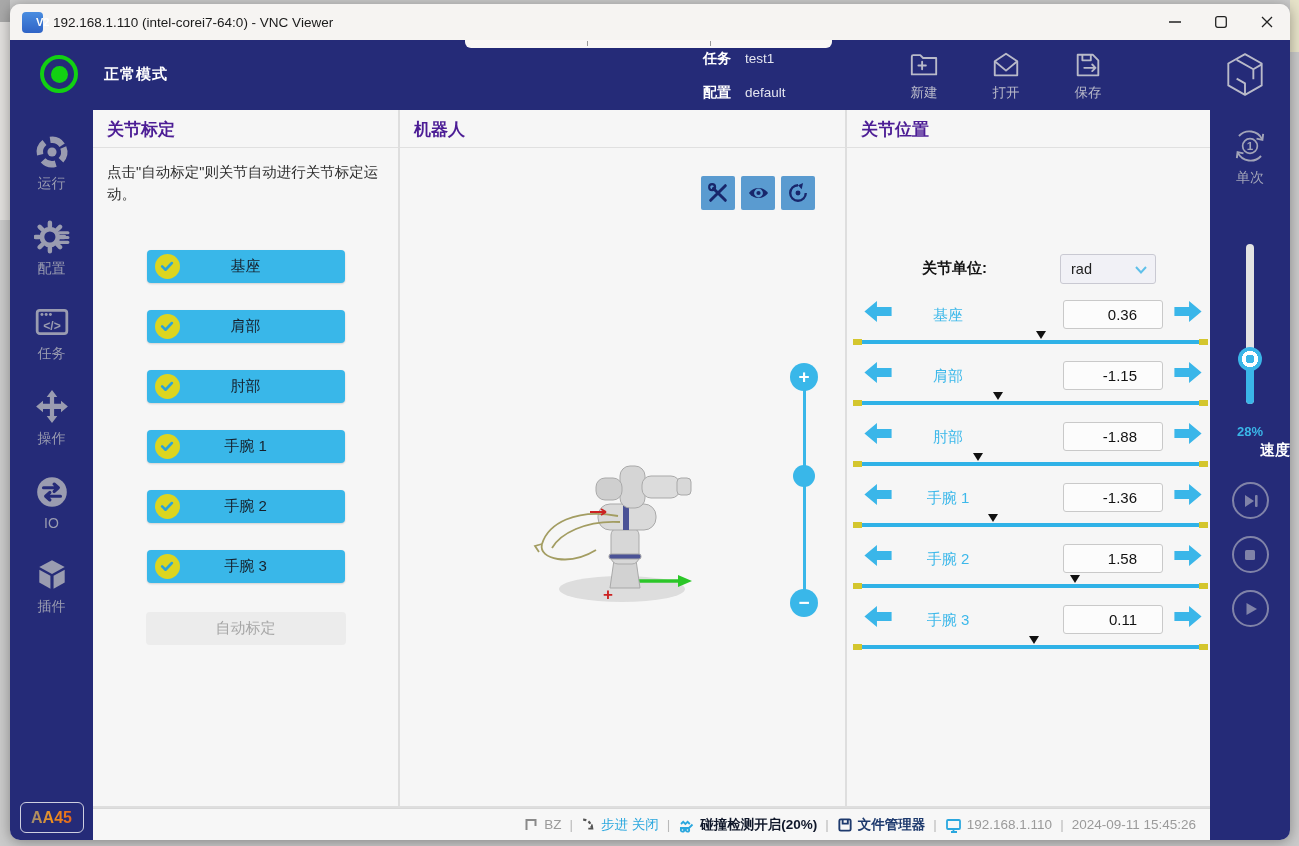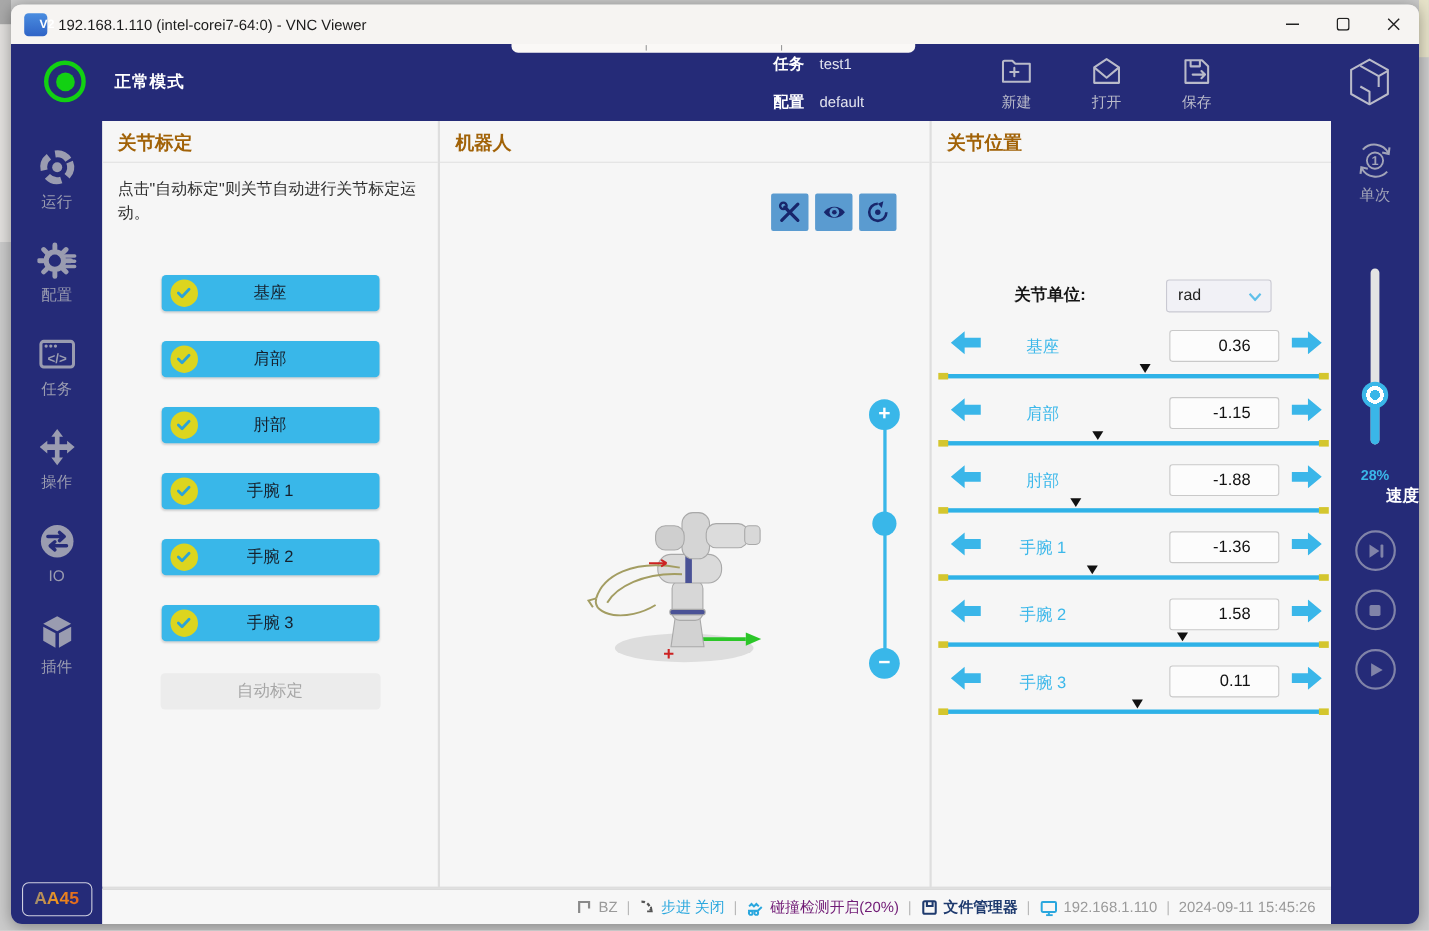--- a/index.html
+++ b/index.html
@@ -53,21 +53,21 @@
     background:#252b78; }
   .nav-badge span { background:linear-gradient(90deg,#9b8d75,#f0931e,#e2641c);
     -webkit-background-clip:text; background-clip:text; color:transparent; }
 
   
   .panel { position:absolute; top:106px; bottom:34px; background:#f6f6f6; }
   .panel-calib  { left:83px;  width:305px; }
   .panel-robot  { left:390px; width:445px; }
   .panel-joints { left:837px; width:363px; }
   .p-head { height:38px; line-height:40px; padding-left:14px; font-size:17px; font-weight:bold;
-    color:#a16207; border-bottom:1px solid #e0e0e0; }
+    color:#4c1d95; border-bottom:1px solid #e0e0e0; }
 
   .calib-desc { padding:14px 12px 0 14px; font-size:14.5px; color:#2e2e2e; line-height:1.5; }
   .calib-list { margin-top:44px; }
   .calib-btn { position:relative; width:198px; height:33px; margin:0 auto 27px; background:#39b7e9;
     border-radius:4px; display:grid; place-items:center; font-size:15px; color:#16202c;
     box-shadow:0 1px 2px rgba(0,0,0,.15); }
   .check { position:absolute; left:8px; top:4px; width:25px; height:25px; border-radius:50%;
     background:#dcd51f; display:grid; place-items:center; }
   .btn-auto { width:200px; height:33px; margin:29px auto 8px; background:#ececec; color:#a6a6a6;
     border:none; border-radius:4px; font-size:15px; display:block; }
@@ -129,21 +129,21 @@
   .pb-btn svg { fill:#8083a8; }
 
   
   .status-bar { position:absolute; left:83px; right:80px; bottom:0; height:32px; background:#f7f7f7;
     border-top:1px solid #d8d8d8; display:flex; align-items:center; justify-content:flex-end;
     gap:8px; padding-right:14px; font-size:13.5px; }
   .sb-item { display:flex; align-items:center; gap:5px; white-space:nowrap; }
   .sb-sep { color:#b9b9b9; }
   .sb-gray { color:#9a9a9a; }
   .sb-cyan { color:#2aa7de; }
-  .sb-cyan-b { color:#701a75; font-weight:normal; }
+  .sb-cyan-b { color:#0f172a; font-weight:bold; }
   .sb-navy-b { color:#1e3a6e; font-weight:bold; }
 </style>
 </head>
 <body>
 
 <div class="bg-frag-left"></div>
 <div class="bg-frag-dark"></div>
 <div class="bg-frag-beige"></div>
 
 <div class="vnc-window">

